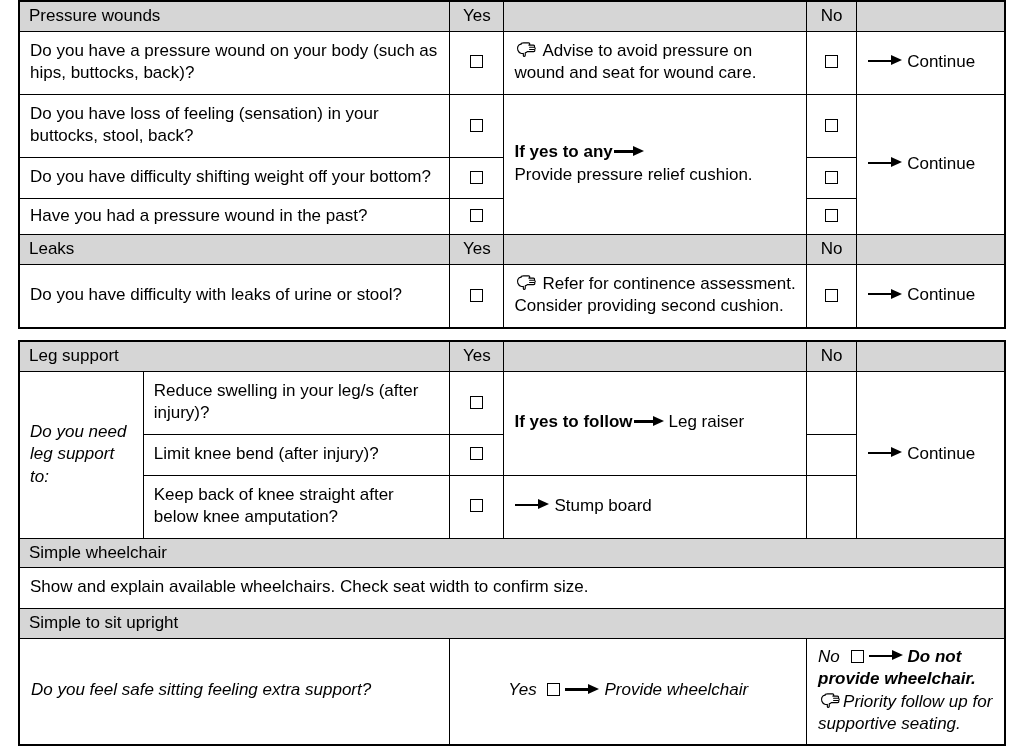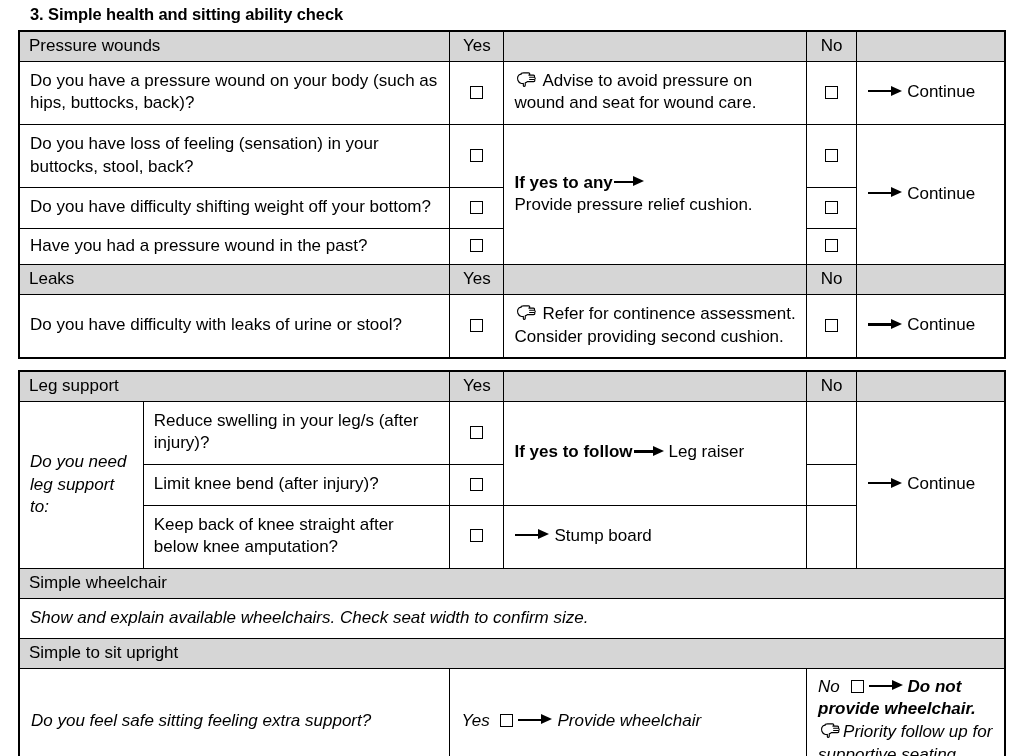--- a/index.html
+++ b/index.html
@@ -111,35 +111,34 @@
   .hand {
     display: inline-block;
     width: 24px;
     height: 19px;
     vertical-align: -4px;
     margin-right: 4px;
   }
   .hand svg { display: block; }
 
   .bold { font-weight: bold; }
-  .ital { font-style: italic; }
+  .ital { }
 
   .nowrapline { white-space: nowrap; }
 
   .leg-label .cellpad { padding: 7px 9px; font-style: italic; }
 
   .lowrow td { vertical-align: middle; font-style: italic; }
   .lowrow .cellpad { padding: 6px 10px 7px 10px; }
 </style>
 </head>
 <body>
 
 <div class="page">
 
-  <div class="section-title">3. Simple health and sitting ability check</div>
 
   <table class="grid">
     <colgroup>
       <col style="width:430px">
       <col style="width:54px">
       <col style="width:302px">
       <col style="width:50px">
       <col style="width:148px">
     </colgroup>
     <tbody>
@@ -370,21 +369,21 @@
         <td class="hdr" colspan="6">
           <div class="cellpad">Simple to sit upright</div>
         </td>
       </tr>
 
       <tr class="lowrow">
         <td colspan="2" style="width:280px">
           <div class="cellpad">Do you feel safe sitting feeling extra support?</div>
         </td>
         <td colspan="2">
-          <div class="cellpad" style="text-align:left">
+          <div class="cellpad" style="text-align:center">
             <span>Yes</span>
             <span class="chk" style="margin:0 4px 0 6px"></span><span class="arrow"></span><span>Provide wheelchair</span>
           </div>
         </td>
         <td colspan="2">
           <div class="cellpad">
             <div>
               <span>No</span>
               <span class="chk" style="margin:0 4px 0 6px"></span><span class="arrow"></span><span class="bold">Do not provide wheelchair.</span>
             </div>

